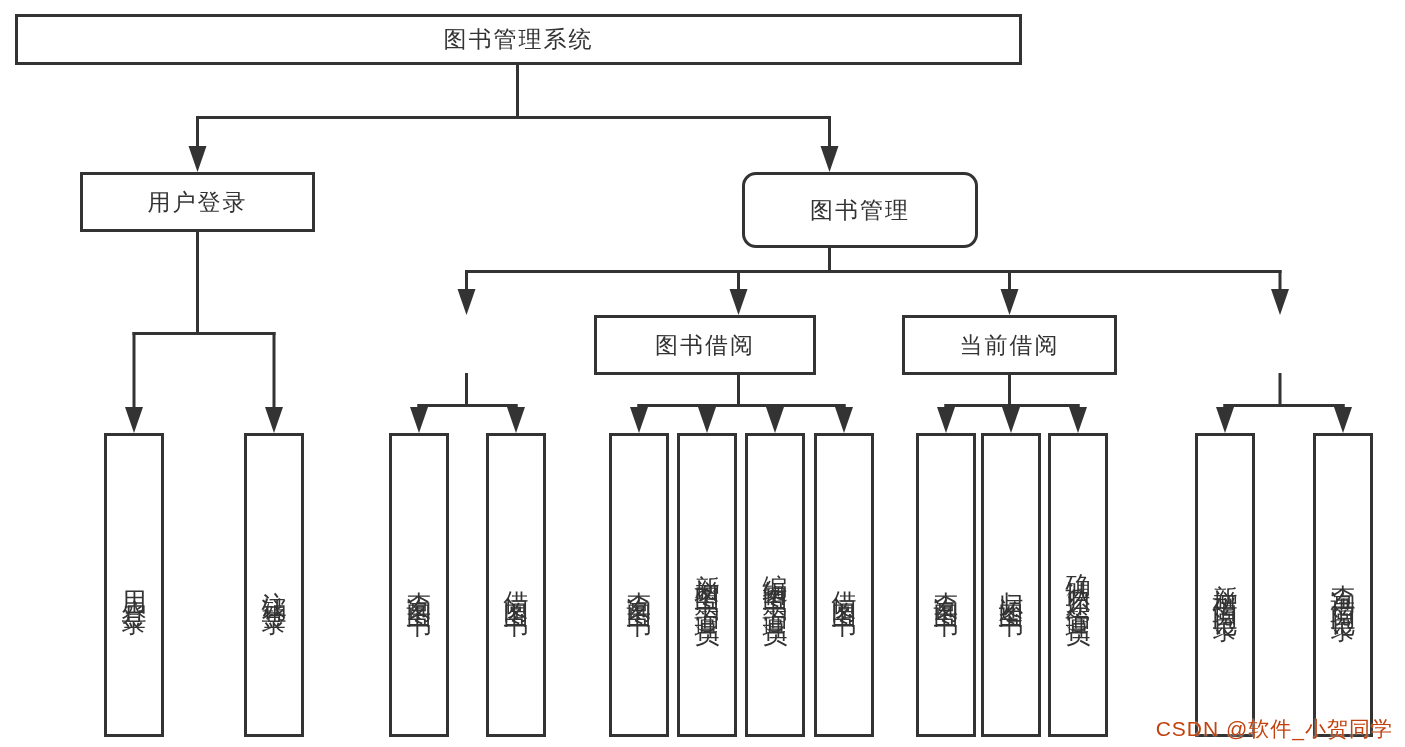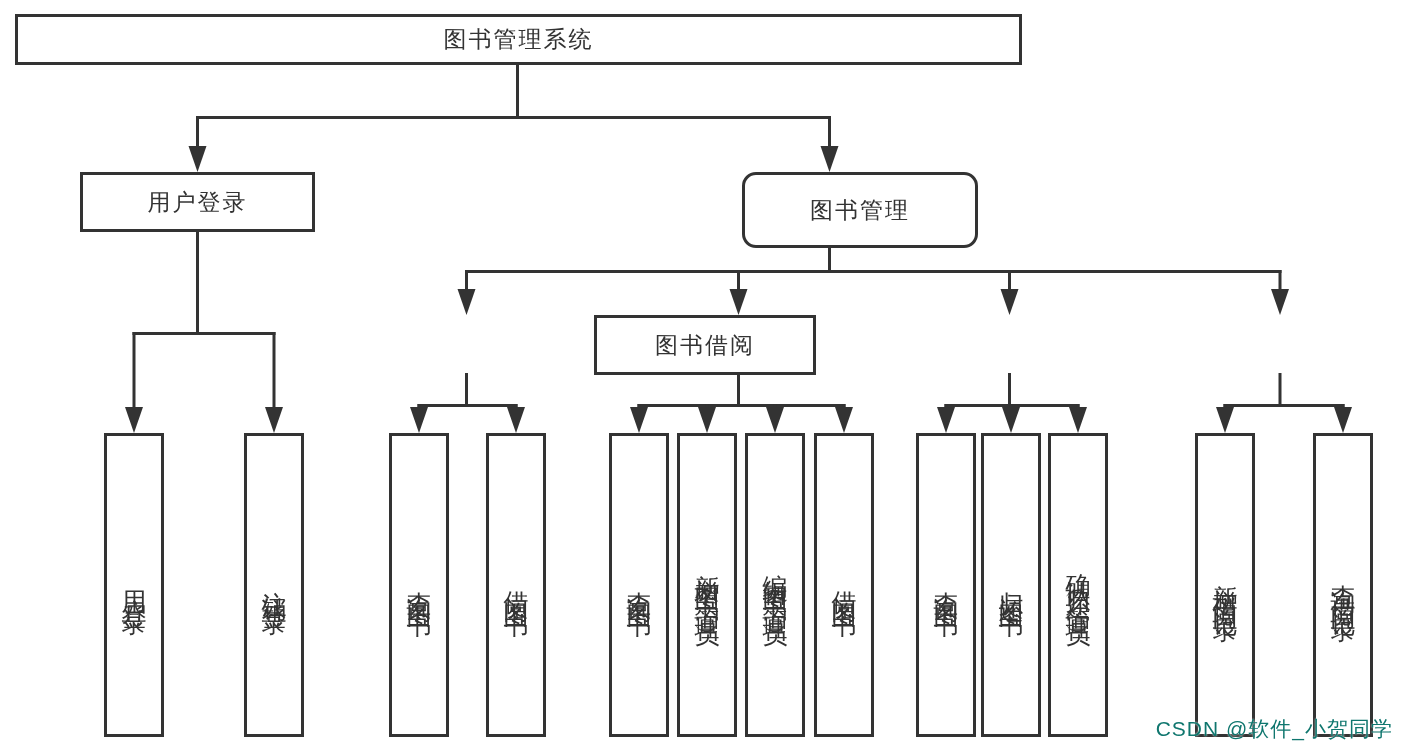--- a/index.html
+++ b/index.html
@@ -40,21 +40,21 @@
     font-size: 25px;
     line-height: 1;
     letter-spacing: 7px;
     padding: 6px 0;
   }
   .watermark {
     position: absolute;
     right: 12px;
     bottom: 4px;
     font-size: 21px;
-    color: #0f766e;
+    color: #c2410c;
     text-shadow: 0 0 2px #ffffff;
     letter-spacing: 1px;
     white-space: nowrap;
     pointer-events: none;
   }
 </style>
 </head>
 <body>
 
 <div class="stage">
@@ -134,20 +134,21 @@
       <polygon points="1334,407 1352,407 1343,433"></polygon>
     </g>
   </svg>
 
   <div class="node h" style="left:15px; top:14px; width:1007px; height:51px;">图书管理系统</div>
 
   <div class="node h" style="left:80px; top:172px; width:235px; height:60px;">用户登录</div>
   <div class="node h" style="left:742px; top:172px; width:236px; height:76px;border-radius:14px;">图书管理</div>
 
   <div class="node h" style="left:594px; top:315px; width:222px; height:60px;">图书借阅</div>
+  <div class="node h" style="left:902px; top:315px; width:215px; height:60px;">当前借阅</div>
 
   <div class="node v" style="left:104px; top:433px; width:60px; height:304px;">用户登录</div>
   <div class="node v" style="left:244px; top:433px; width:60px; height:304px;">注销登录</div>
 
   <div class="node v" style="left:389px; top:433px; width:60px; height:304px;">查询图书</div>
   <div class="node v" style="left:486px; top:433px; width:60px; height:304px;">借阅图书</div>
 
   <div class="node v" style="left:609px; top:433px; width:60px; height:304px;">查询图书</div>
   <div class="node v" style="left:677px; top:433px; width:60px; height:304px;">新增图书（管理员）</div>
   <div class="node v" style="left:745px; top:433px; width:60px; height:304px;">编辑图书（管理员）</div>

